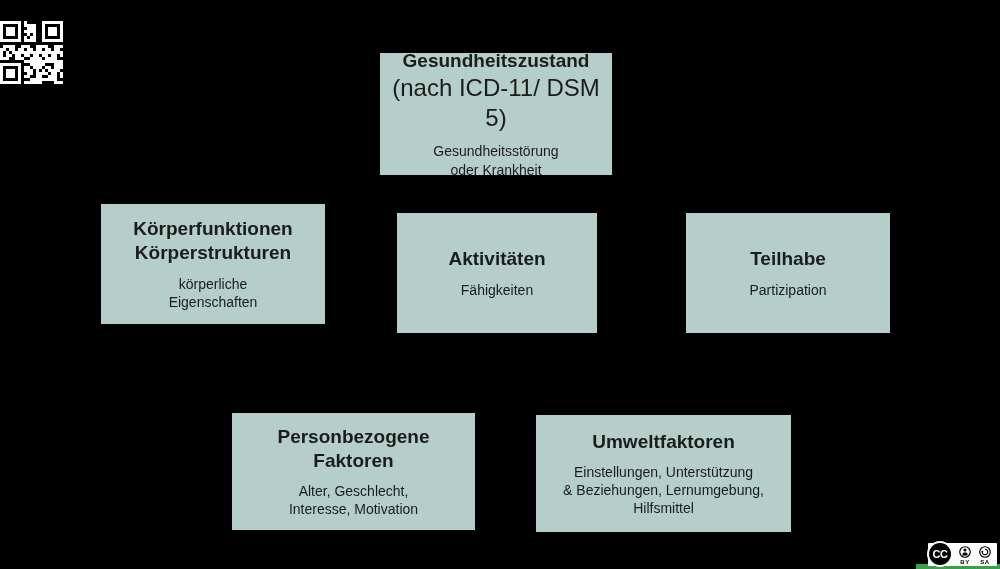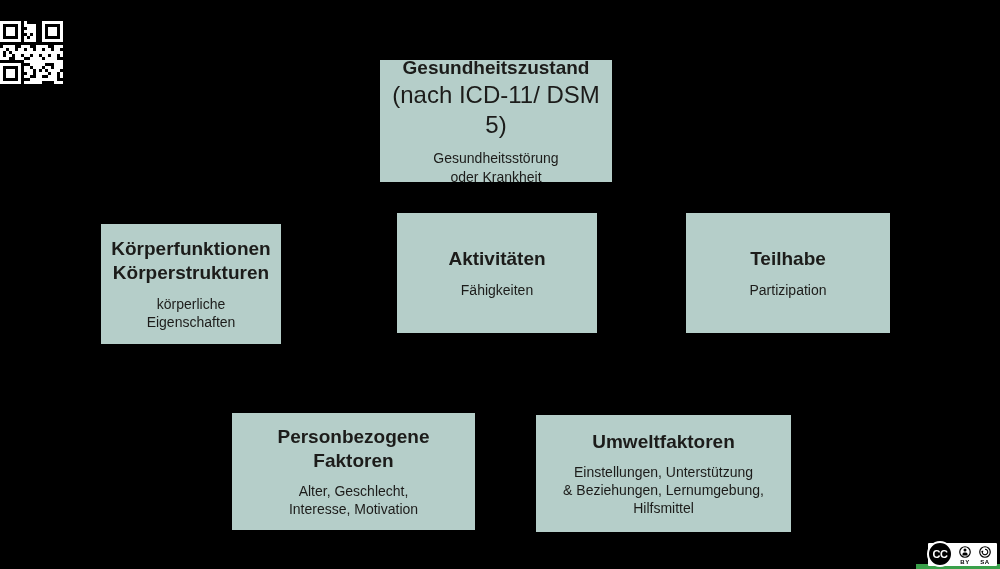--- a/index.html
+++ b/index.html
@@ -22,22 +22,22 @@
     justify-content: center;
     align-items: center;
     text-align: center;
     box-sizing: border-box;
     padding: 6px 8px;
   }
   .box-title   { font-size: 19px; font-weight: 700; line-height: 1.28; white-space: pre-line; }
   .box-subtitle{ font-size: 24px; font-weight: 400; line-height: 1.25; white-space: pre-line; }
   .box-body    { font-size: 14px; font-weight: 400; line-height: 1.3; margin-top: 9px; white-space: pre-line; }
 
-  .box-health        { left: 380px; top:  60px; width: 232px; height: 122px; }
-  .box-bodyfunc      { left: 101px; top: 224px; width: 180px; height: 120px; }
+  .box-health        { left: 380px; top:  53px; width: 232px; height: 122px; }
+  .box-bodyfunc      { left: 101px; top: 204px; width: 224px; height: 120px; }
   .box-activities    { left: 397px; top: 213px; width: 200px; height: 120px; }
   .box-participation { left: 686px; top: 213px; width: 204px; height: 120px; }
   .box-personal      { left: 232px; top: 413px; width: 243px; height: 117px; }
   .box-environment   { left: 536px; top: 415px; width: 255px; height: 117px; }
 
   
   .qr {
     position: absolute;
     left: 0px; top: 21px;
     width: 63px; height: 63px;

